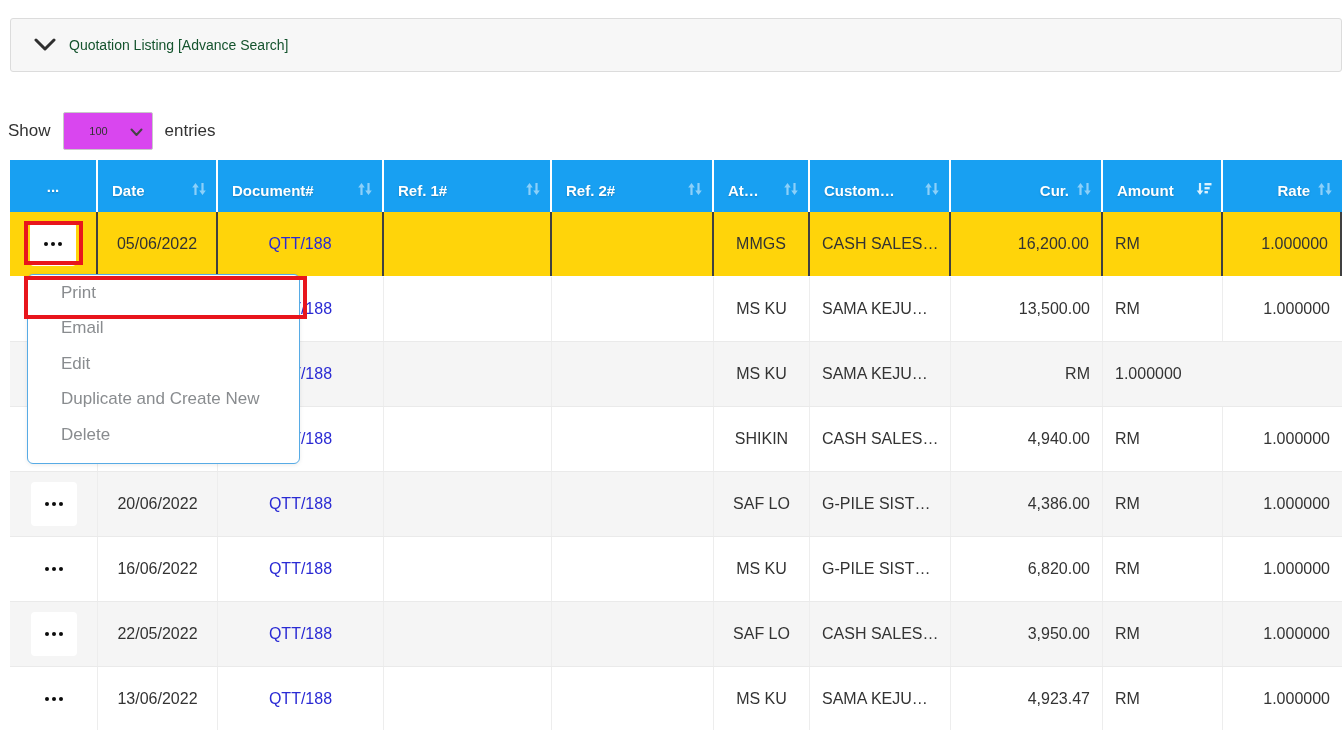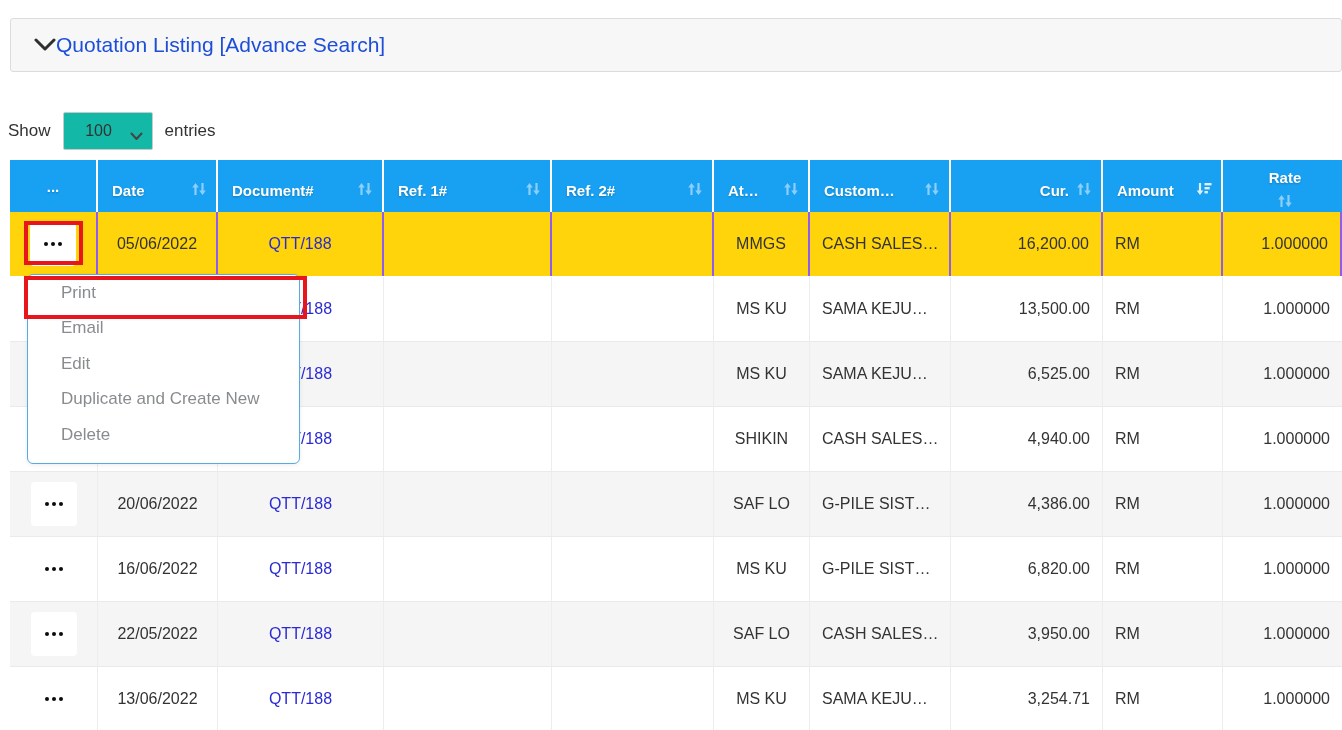--- a/index.html
+++ b/index.html
@@ -18,61 +18,61 @@
     background:#fff;color:var(--text);
     font-family:"Liberation Sans","DejaVu Sans",sans-serif;
   }
   
   .accordion{
     position:absolute;left:10px;top:18px;width:1330px;height:52px;
     background:#f7f7f7;border:1px solid #dcdcdc;border-radius:3px;
     display:flex;align-items:center;cursor:pointer;
   }
   .accordion .chev{margin-left:23px;display:flex;align-items:center;}
-  .accordion .title{font-size:21px;color:#1d4ed8;}
+  .accordion .title{margin-left:13px;font-size:14px;color:#14532d;}
   
   .show-row{
     position:absolute;left:8px;top:104px;height:54px;
     display:flex;align-items:center;font-size:17px;color:#333;
   }
   .page-select{
     position:relative;width:90px;height:38px;margin:0 12px;
-    border:1px solid #c9c9c9;background:#14b8a6;border-radius:2px;
+    border:1px solid #c9c9c9;background:#d946ef;border-radius:2px;
     display:flex;align-items:center;justify-content:center;
-    font-size:16px;color:#333;cursor:pointer;box-sizing:border-box;
+    font-size:11px;color:#333;cursor:pointer;box-sizing:border-box;
   }
   .page-select .val{margin-right:18px;}
   .page-select .sel-chev{position:absolute;right:9px;top:14px;}
   
   .dtable{position:absolute;left:10px;top:160px;width:1332px;}
   .grid-row{
     display:grid;
     grid-template-columns:88px 120px 166px 168px 162px 96px 141px 152px 120px 119px;
   }
   .thead{height:52px;}
   .th{
     background:var(--accent);color:#fff;font-weight:bold;font-size:15px;
     display:flex;align-items:center;border-right:2px solid #fff;
     padding:8px 9px 0 14px;box-sizing:border-box;cursor:pointer;
     justify-content:space-between;text-shadow:0 1px 2px rgba(0,0,0,.22);
     white-space:nowrap;overflow:hidden;
   }
-  .th:last-child{border-right:none;flex-direction:column;}
+  .th:last-child{border-right:none;}
   .th:nth-child(1){justify-content:center;padding:0;}
   .th:nth-child(8),.th:nth-child(10){justify-content:flex-end;gap:7px;}
   .tr{height:64px;position:relative;border-bottom:1px solid #eaeaea;background:#fff;}
   .tr.striped{background:var(--stripe);}
   .tr.selected{background:var(--sel-yellow);border-bottom-color:#fff;}
   .td{
     display:flex;align-items:center;font-size:16px;color:#333;
     border-right:1px solid #ededed;padding:0 12px;box-sizing:border-box;
     white-space:nowrap;overflow:hidden;
   }
   .td:last-child{border-right:none;}
-  .tr.selected .td{border-right:2px solid #8b5cf6;}
+  .tr.selected .td{border-right:2px solid #404040;}
   .td:nth-child(1){justify-content:center;padding:0;}
   .td:nth-child(2),.td:nth-child(3),.td:nth-child(6){justify-content:center;}
   .td:nth-child(8),.td:nth-child(10){justify-content:flex-end;}
   .doc-link{color:var(--link);text-decoration:none;cursor:pointer;}
   .dots-btn{
     width:46px;height:44px;background:#fff;border:none;border-radius:4px;
     display:flex;align-items:center;justify-content:center;gap:3px;cursor:pointer;
   }
   .dots-btn i{width:4px;height:4px;border-radius:50%;background:#0b0b0b;}
   
@@ -278,21 +278,20 @@
           </button>
     </div>
     <div class="td c-date"></div>
     <div class="td">
           <a class="doc-link c-doc">QTT/188</a>
         </div>
     <div class="td c-ref1"></div>
     <div class="td c-ref2"></div>
     <div class="td c-attn">MS KU</div>
     <div class="td c-cust">SAMA KEJU…</div>
-    <div class="td c-amt">6,525.00</div>
     <div class="td c-cur">RM</div>
     <div class="td c-rate">1.000000</div>
   </div>
 
   <div class="grid-row tr">
     <div class="td">
       <button class="dots-btn">
             <i></i>
             <i></i>
             <i></i>
@@ -383,21 +382,21 @@
           </button>
     </div>
     <div class="td c-date">13/06/2022</div>
     <div class="td">
           <a class="doc-link c-doc">QTT/188</a>
         </div>
     <div class="td c-ref1"></div>
     <div class="td c-ref2"></div>
     <div class="td c-attn">MS KU</div>
     <div class="td c-cust">SAMA KEJU…</div>
-    <div class="td c-amt">3,254.71</div>
+    <div class="td c-amt">4,923.47</div>
     <div class="td c-cur">RM</div>
     <div class="td c-rate">1.000000</div>
   </div>
 </div>
 
 </div>
 
 <div class="ctx-menu">
   <div class="ctx-item">Print</div>
 

